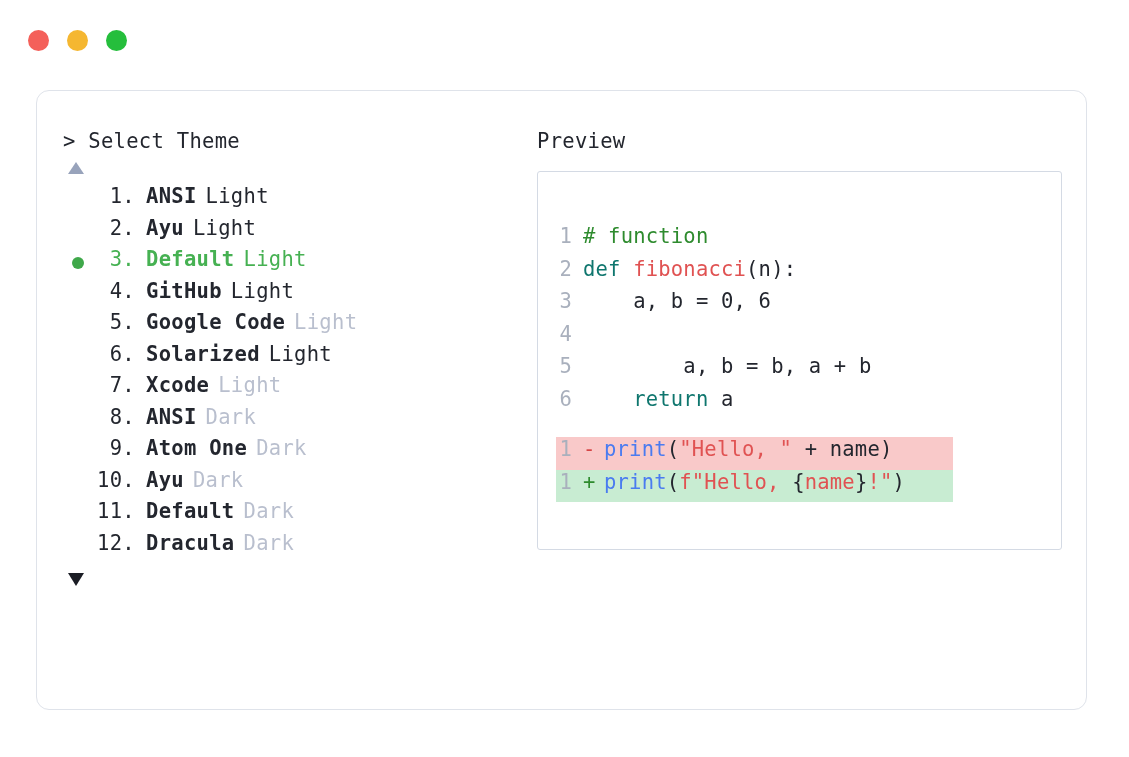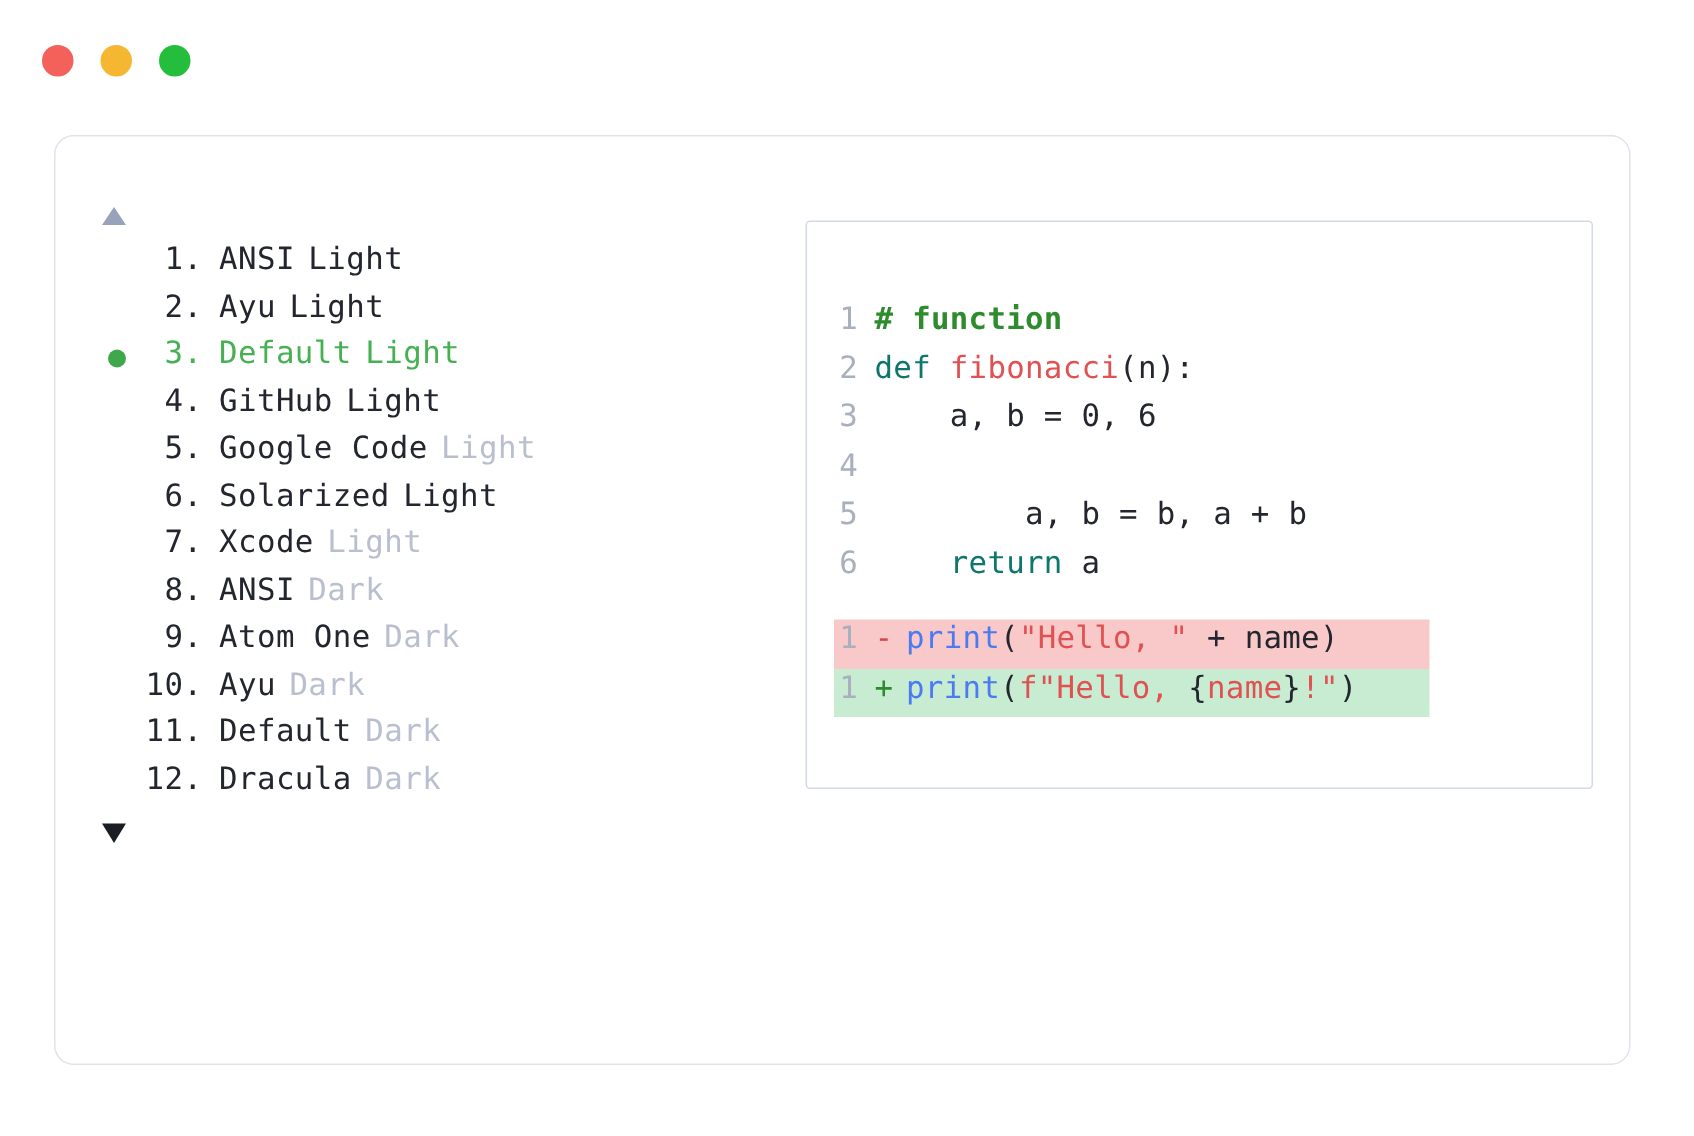--- a/index.html
+++ b/index.html
@@ -80,21 +80,21 @@
     width: 12px; height: 12px;
     border-radius: 50%;
     background: #3fa84a;
   }
   .row-num {
     width: 42px;
     flex: 0 0 42px;
     text-align: right;
     color: #23262e;
   }
-  .row-name { color: #23262e; margin-left: 11px; }
+  .row-name { color: #23262e; margin-left: 11px; font-weight: bold; }
   .row-suffix { margin-left: 9px; color: #23262e; text-align: center; }
   .row-suffix.muted { color: #b9bfce; }
 
   .theme-row.selected .row-num,
   .theme-row.selected .row-name,
   .theme-row.selected .row-suffix { color: #46b152; }
 
   .scroll-down {
     margin-top: 11px;
     margin-left: 5px;
@@ -146,21 +146,21 @@
   }
   .ln {
     width: 16px;
     flex: 0 0 16px;
     text-align: right;
     color: #a9b0bd;
     margin-right: 11px;
   }
   .code-body { color: #23262e; }
 
-  .tok-comment  { color: #2e8b2e; font-weight: bold; }
+  .tok-comment  { color: #2e8b2e; }
   .tok-keyword  { color: #0f766e; }
   .tok-func     { color: #e05252; text-align: center; }
   .tok-string   { color: #e05252; }
   .tok-plain    { color: #23262e; }
   .tok-builtin  { color: #4a7bf0; }
 
   .diff { position: absolute; left: 18px; top: 265px; }
   .diff-line {
     display: flex;
     align-items: baseline;
@@ -190,40 +190,42 @@
   <div class="titlebar">
     <span class="dot" style="background: rgb(244, 96, 90);"></span>
     <span class="dot" style="background: rgb(245, 183, 49);"></span>
     <span class="dot" style="background: rgb(37, 190, 60);"></span>
   </div>
 
   <div class="card">
     <div class="inner">
 
       <div class="left-col">
+        <div class="prompt-line">&gt; Select Theme</div>
         <div class="scroll-up"></div>
         <div class="theme-list">
             <div class="theme-row"><span class="bullet-slot"></span><span class="row-num"> 1.</span><span class="row-name">ANSI</span><span class="row-suffix">Light</span></div>
             <div class="theme-row"><span class="bullet-slot"></span><span class="row-num"> 2.</span><span class="row-name">Ayu</span><span class="row-suffix">Light</span></div>
             <div class="theme-row selected"><span class="bullet-slot"><span class="bullet"></span></span><span class="row-num"> 3.</span><span class="row-name">Default</span><span class="row-suffix">Light</span></div>
             <div class="theme-row"><span class="bullet-slot"></span><span class="row-num"> 4.</span><span class="row-name">GitHub</span><span class="row-suffix">Light</span></div>
             <div class="theme-row"><span class="bullet-slot"></span><span class="row-num"> 5.</span><span class="row-name">Google Code</span><span class="row-suffix muted">Light</span></div>
             <div class="theme-row"><span class="bullet-slot"></span><span class="row-num"> 6.</span><span class="row-name">Solarized</span><span class="row-suffix">Light</span></div>
             <div class="theme-row"><span class="bullet-slot"></span><span class="row-num"> 7.</span><span class="row-name">Xcode</span><span class="row-suffix muted">Light</span></div>
             <div class="theme-row"><span class="bullet-slot"></span><span class="row-num"> 8.</span><span class="row-name">ANSI</span><span class="row-suffix muted">Dark</span></div>
             <div class="theme-row"><span class="bullet-slot"></span><span class="row-num"> 9.</span><span class="row-name">Atom One</span><span class="row-suffix muted">Dark</span></div>
             <div class="theme-row"><span class="bullet-slot"></span><span class="row-num">10.</span><span class="row-name">Ayu</span><span class="row-suffix muted">Dark</span></div>
             <div class="theme-row"><span class="bullet-slot"></span><span class="row-num">11.</span><span class="row-name">Default</span><span class="row-suffix muted">Dark</span></div>
             <div class="theme-row"><span class="bullet-slot"></span><span class="row-num">12.</span><span class="row-name">Dracula</span><span class="row-suffix muted">Dark</span></div>
           </div>
         <div class="scroll-down"></div>
       </div>
 
 
       <div class="right-col">
+        <div class="preview-label">Preview</div>
         <div class="preview-box">
           <div class="code">
               <div class="code-line"><span class="ln">1</span><span class="code-body"><span class="tok-comment"># function</span></span></div>
               <div class="code-line"><span class="ln">2</span><span class="code-body"><span class="tok-keyword">def </span><span class="tok-func">fibonacci</span><span class="tok-plain">(n):</span></span></div>
               <div class="code-line"><span class="ln">3</span><span class="code-body"><span class="tok-plain">    a, b = 0, 6</span></span></div>
               <div class="code-line"><span class="ln">4</span></div>
               <div class="code-line"><span class="ln">5</span><span class="code-body"><span class="tok-plain">        a, b = b, a + b</span></span></div>
               <div class="code-line"><span class="ln">6</span><span class="code-body"><span class="tok-plain">    </span><span class="tok-keyword">return</span><span class="tok-plain"> a</span></span></div>
             </div>
           <div class="diff">

